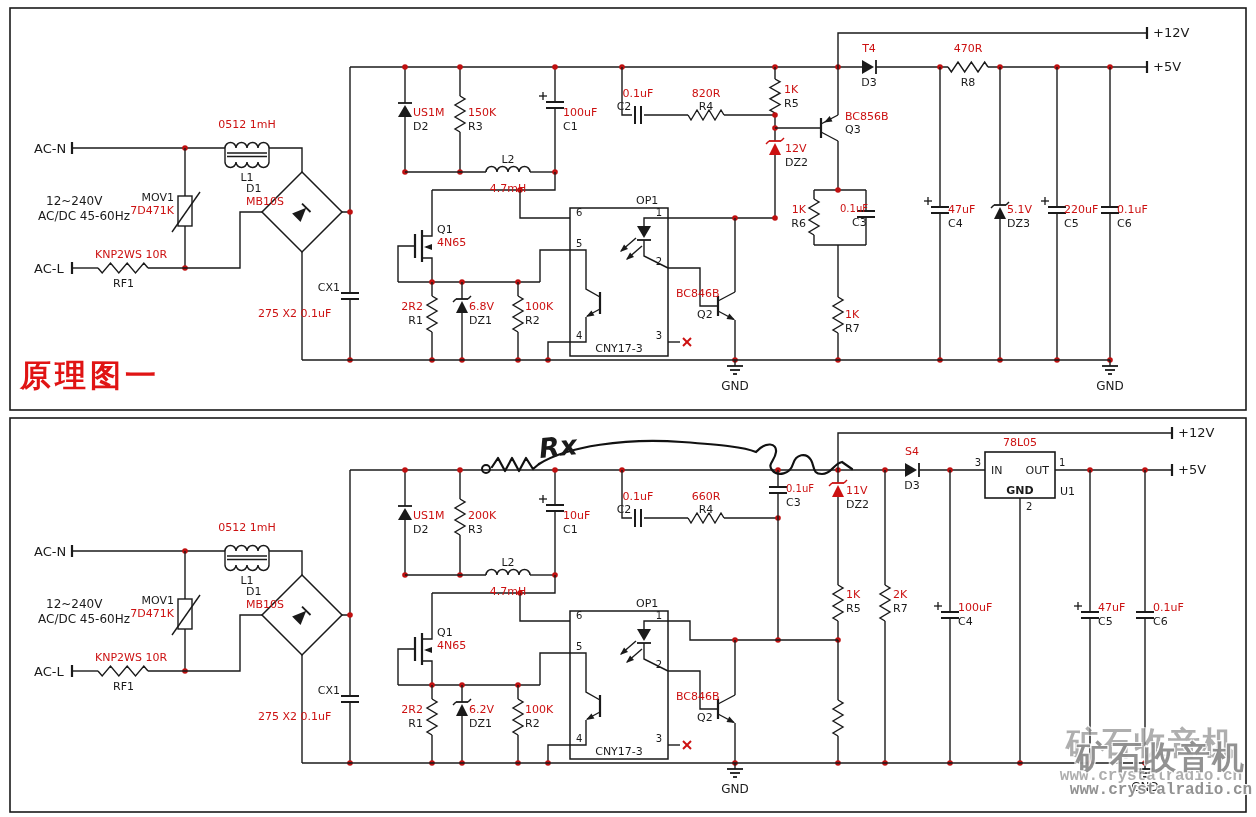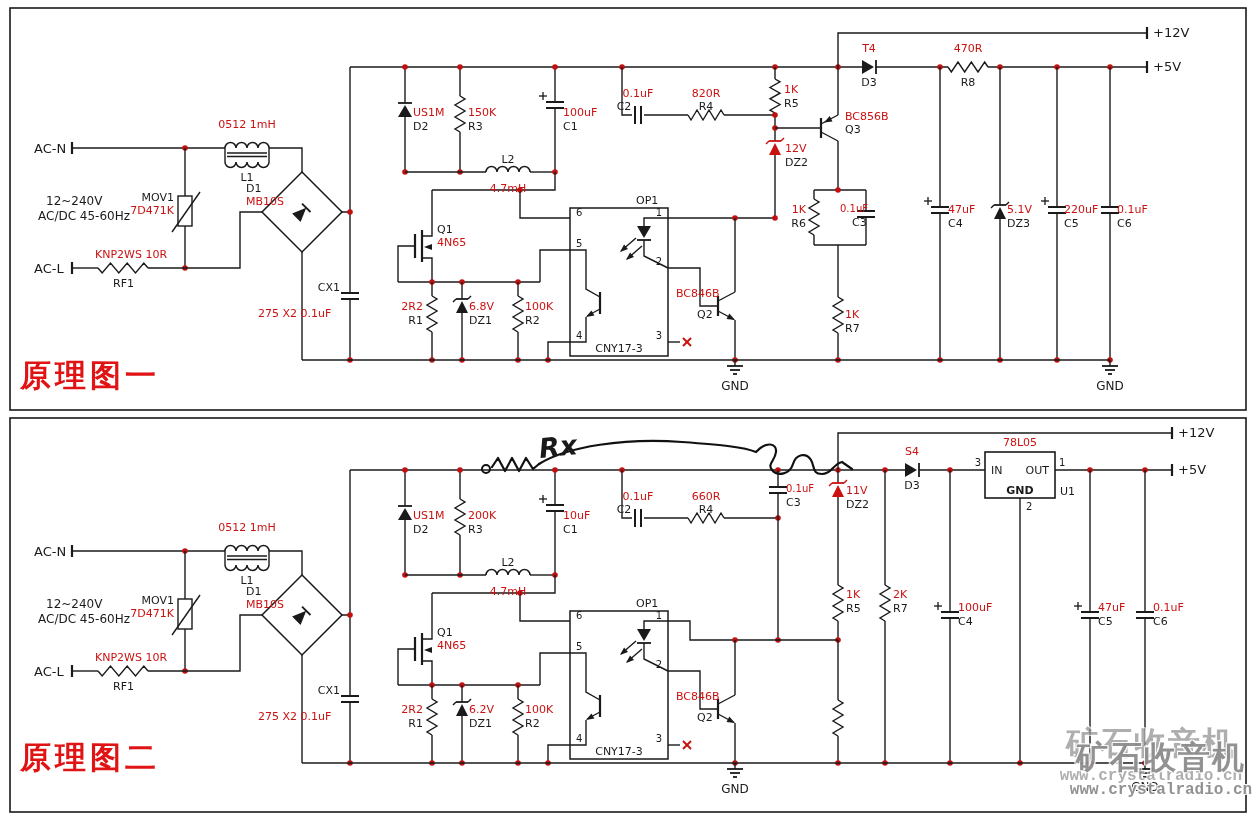--- a/index.html
+++ b/index.html
@@ -598,21 +598,20 @@
         <text x="576" y="742" fill="#1a1a1a" font-size="10" text-anchor="start">4</text>
         <text x="662" y="619" fill="#1a1a1a" font-size="10" text-anchor="end">1</text>
         <text x="662" y="668" fill="#1a1a1a" font-size="10" text-anchor="end">2</text>
         <text x="662" y="742" fill="#1a1a1a" font-size="10" text-anchor="end">3</text>
         <text x="735" y="793" fill="#1a1a1a" font-size="12" text-anchor="middle">GND</text>
         <text x="1145" y="791" fill="#1a1a1a" font-size="12" text-anchor="middle">GND</text>
       </g>
     </svg>
 
   <div class="sch-title t1">原理图一</div>
-  <div class="sch-title t2">原理图二</div>
 
   <div class="watermark">
     <div class="wm-stamp s1">
       <div class="wm-cn">矿石收音机</div>
       <div class="wm-url">www.crystalradio.cn</div>
     </div>
     <div class="wm-stamp s2">
       <div class="wm-cn">矿石收音机</div>
       <div class="wm-url">www.crystalradio.cn</div>
     </div>

